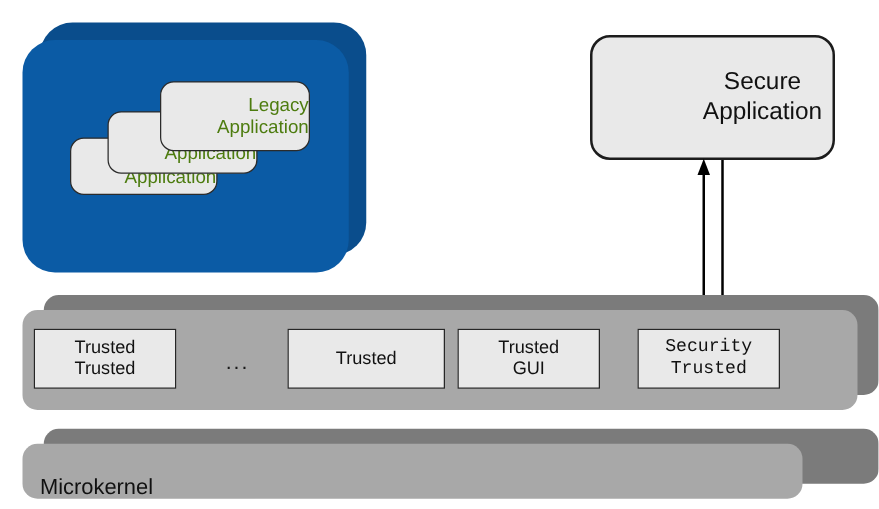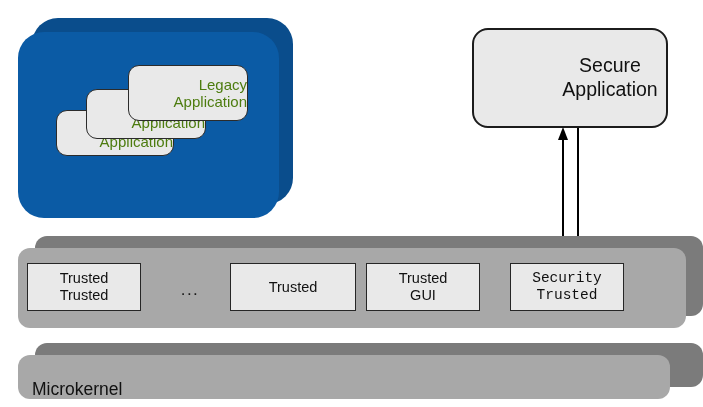--- a/index.html
+++ b/index.html
@@ -132,21 +132,21 @@
     background: #a8a8a8;
     border-radius: 12px;
   }
 
   #services-band { left: 18px; top: 236px; width: 685px; height: 92px; }
   #services-band .band-bevel { left: 17px; top: 0;    width: 668px; height: 80px; }
   #services-band .band-face  { left: 0;    top: 12px; width: 668px; height: 80px; }
 
   #microkernel-band { left: 18px; top: 343px; width: 685px; height: 56px; }
   #microkernel-band .band-bevel { left: 17px; top: 0;    width: 668px; height: 44px; }
-  #microkernel-band .band-face  { left: 0;    top: 12px; width: 624px; height: 44px; padding-left: 28px; }
+  #microkernel-band .band-face  { left: 0;    top: 12px; width: 624px; height: 44px; }
 
   #microkernel-label {
     position: absolute;
     left: 14px;
     top: 12px;
     width: 300px;
     height: 44px;
     display: flex;
     align-items: center;
     justify-content: flex-start;

